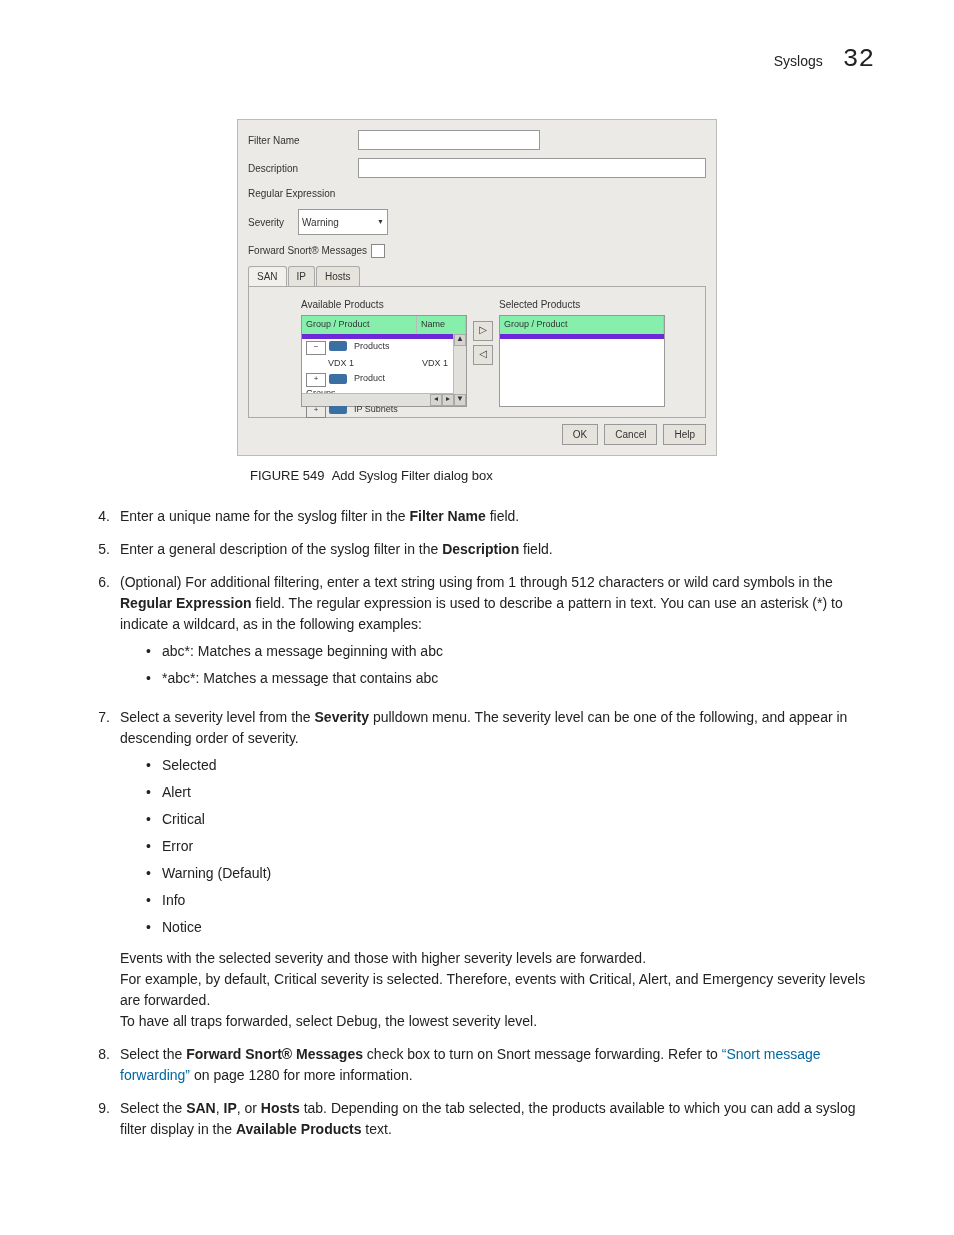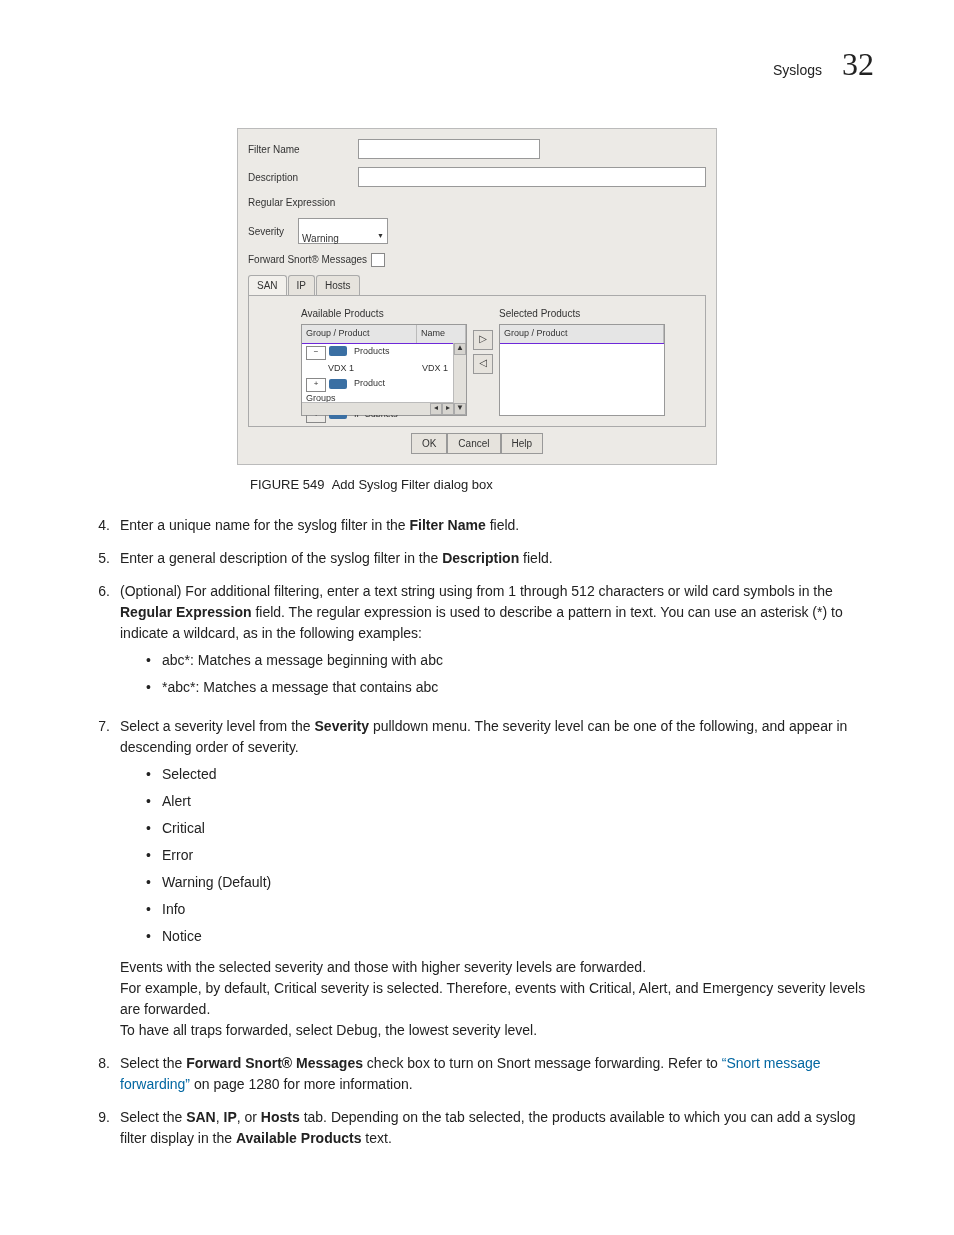--- a/index.html
+++ b/index.html
@@ -1,43 +1,43 @@
 <!DOCTYPE html>
 <html><head>
 <meta charset="utf-8">
 <style>
   html,body{margin:0;padding:0;background:#fff;color:#222;font-family:Arial,Helvetica,sans-serif;font-size:14px;line-height:1.5}
   .page{width:954px;min-height:1235px;margin:0 auto;padding:40px 80px 60px 80px;box-sizing:border-box;position:relative}
   .hdr{display:flex;justify-content:flex-end;align-items:baseline;gap:20px;margin-bottom:40px}
   .hdr-title{font-size:14px}
-  .hdr-num{font-size:32px;font-weight:400;font-family:Liberation Serif, serif}
+  .hdr-num{font-size:26px;font-weight:400;font-family:Liberation Mono, monospace}
   
   .dlg{width:480px;margin:0 auto 10px auto;border:1px solid #bbb;background:#eceae6;padding:10px 10px 10px 10px;box-sizing:border-box;font-size:10px;color:#333}
   .row{display:flex;align-items:center;margin-bottom:8px}
   .row label{width:110px;flex:0 0 auto}
   .txt{flex:1;height:18px;border:1px solid #999;background:#fff}
-  .sel{width:90px;height:18px;border:1px solid #999;background:#fff;display:flex;align-items:flex-start;justify-content:space-between;padding:12px 3px;box-sizing:border-box}
+  .sel{width:90px;height:18px;border:1px solid #999;background:#fff;display:flex;align-items:center;justify-content:space-between;padding:12px 3px;box-sizing:border-box}
   .chk{width:12px;height:12px;border:1px solid #888;background:#fff;display:inline-block;vertical-align:middle}
   .tabs{display:flex;gap:1px;margin-top:4px}
   .tab{border:1px solid #aaa;border-bottom:none;padding:2px 8px;background:#e6e3dd;border-radius:3px 3px 0 0}
   .tab.on{background:#f2f0ec}
   .pane{border:1px solid #aaa;background:#eceae6;padding:10px;display:flex;gap:6px;align-items:flex-start}
   .col{flex:0 0 auto}
   .lbl{margin-bottom:3px}
   .listbox{width:164px;height:90px;border:1px solid #999;background:#fff;font-size:9px;position:relative}
-  .lh{display:flex;background:#e5e5e5;border-bottom:1px solid #6d28d9}
+  .lh{display:flex;background:#86efac;border-bottom:5px solid #6d28d9}
   .lh span{padding:2px 4px;border-right:1px solid #bbb;flex:1}
   .lrow{display:flex;padding:0 0}
   .lrow span{padding:1px 4px;flex:1}
   .scroll-v{position:absolute;right:0;top:18px;bottom:0;width:12px;background:#e2e0db;border-left:1px solid #bbb;display:flex;flex-direction:column;justify-content:space-between}
   .scroll-h{position:absolute;left:0;right:12px;bottom:0;height:12px;background:#e2e0db;border-top:1px solid #bbb;display:flex;justify-content:flex-end}
   .arrowbtn{width:12px;height:12px;background:#d6d4cf;border:1px solid #aaa;box-sizing:border-box;font-size:8px;line-height:8px;text-align:center}
   .mv-btns{display:flex;flex-direction:column;gap:4px;margin-top:24px}
   .mv-btns div{width:18px;height:18px;border:1px solid #999;background:#e6e3dd;text-align:center;line-height:16px;font-size:10px}
-  .dlg-ftr{display:flex;justify-content:center;margin-top:6px}
+  .dlg-ftr{display:flex;justify-content:flex-end;gap:6px;margin-top:6px}
   .btn{border:1px solid #999;background:#e6e3dd;padding:2px 10px;font-size:10px}
   .caption{font-size:13px;margin:8px 0 20px 170px}
   .caption b{font-weight:400}
   
   ol.steps{list-style:none;padding:0;margin:0}
   ol.steps>li{display:flex;margin:0 0 12px 0}
   ol.steps>li>.n{width:30px;flex:0 0 auto;text-align:right;padding-right:10px}
   ol.steps>li>.t{flex:1}
   ul.b{list-style:none;padding:0;margin:6px 0 0 26px}
   ul.b>li{position:relative;padding-left:16px;margin:6px 0}

